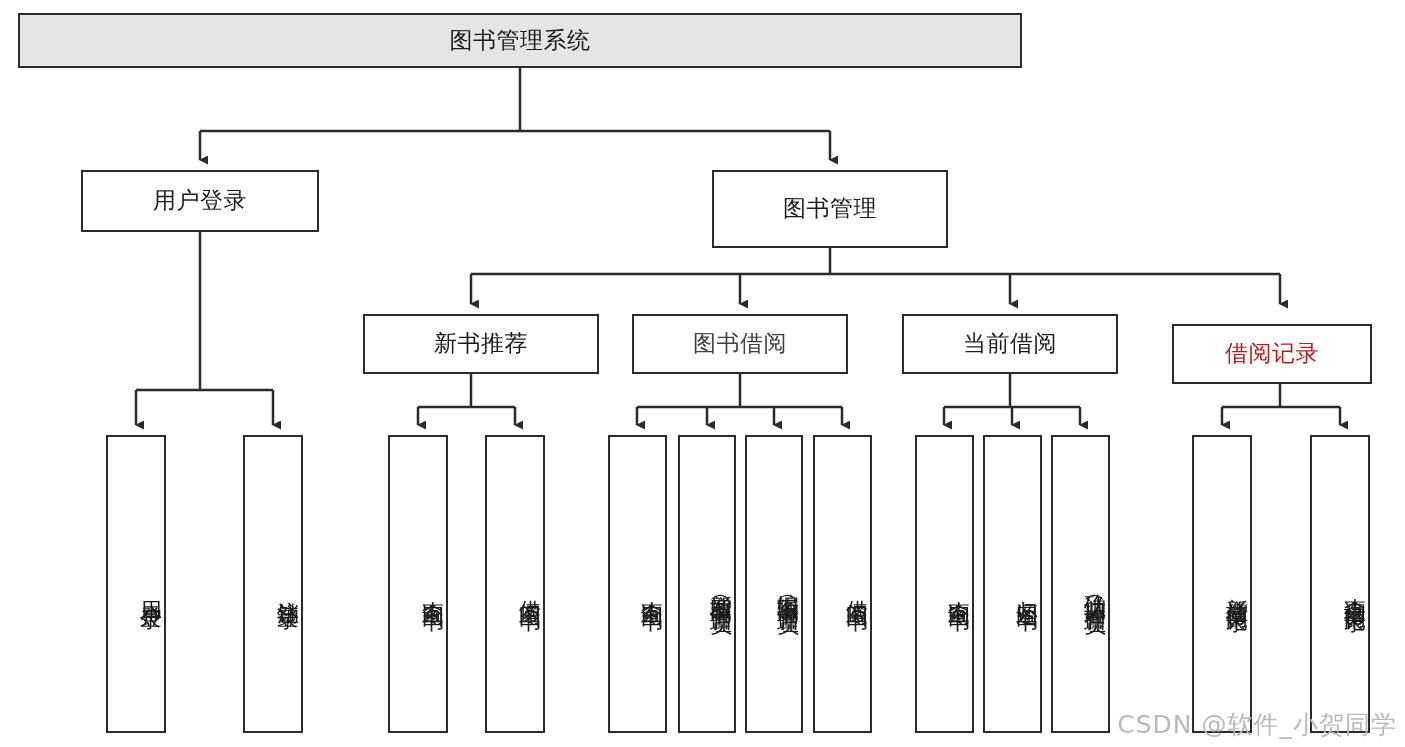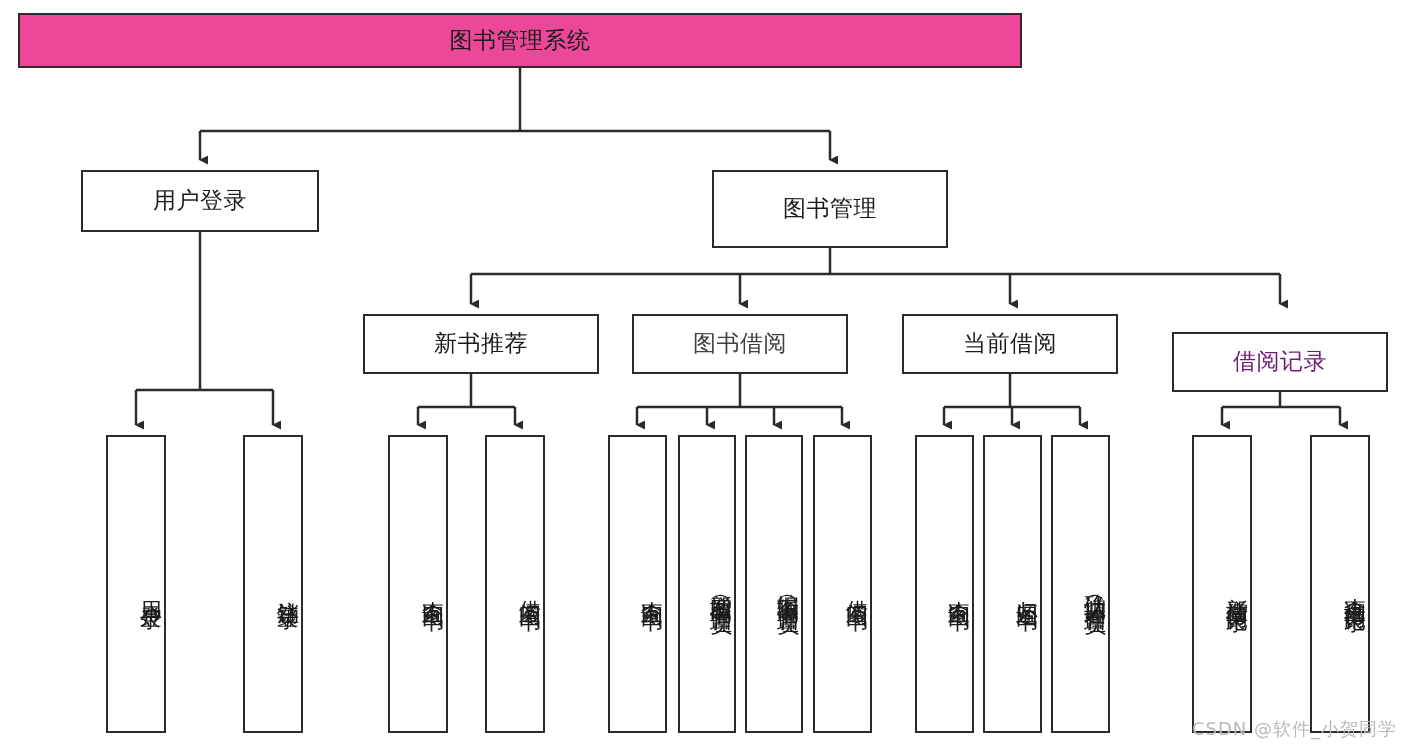--- a/index.html
+++ b/index.html
@@ -61,21 +61,21 @@
   }
   .node.leaf .leaf-label {
     writing-mode: vertical-rl;
     text-orientation: upright;
     display: block;
   }
   .watermark {
     position: absolute;
     right: 8px;
     bottom: 6px;
-    font-size: 18px;
+    font-size: 25px;
     color: #b9b9b9;
     letter-spacing: 1px;
     white-space: nowrap;
     font-family: "DejaVu Sans", "Liberation Sans", sans-serif;
   }
 </style>
 </head>
 <body style="background: rgb(255, 255, 255);">
 
 <div id="diagram-root">
@@ -126,41 +126,41 @@
       <path d="M1012,407 L1012,425" marker-end="url(#arrowhead)"></path>
       <path d="M1080,407 L1080,425" marker-end="url(#arrowhead)"></path>
 
       <path d="M1280,374 L1280,407"></path>
       <path d="M1222,407 L1340,407"></path>
       <path d="M1222,407 L1222,425" marker-end="url(#arrowhead)"></path>
       <path d="M1340,407 L1340,425" marker-end="url(#arrowhead)"></path>
     </g>
   </svg>
 
-  <div class="node root horiz" style="left: 18px; top: 13px; width: 1004px; height: 55px; border-color: rgb(43, 43, 43); background: #ec4899; color: rgb(27, 27, 27);">
+  <div class="node root horiz" style="left: 18px; top: 13px; width: 1004px; height: 55px; border-color: rgb(43, 43, 43); background: #e5e5e5; color: rgb(27, 27, 27);">
     <span>图书管理系统</span>
   </div>
 
   <div class="node horiz" style="left: 81px; top: 170px; width: 238px; height: 62px; border-color: rgb(43, 43, 43); background: rgb(255, 255, 255); color: rgb(27, 27, 27);">
     <span>用户登录</span>
   </div>
   <div class="node horiz" style="left: 712px; top: 170px; width: 236px; height: 78px; border-color: rgb(43, 43, 43); background: rgb(255, 255, 255); color: rgb(27, 27, 27);">
     <span>图书管理</span>
   </div>
 
   <div class="node horiz" style="left: 363px; top: 314px; width: 236px; height: 60px; border-color: rgb(43, 43, 43); background: rgb(255, 255, 255); color: rgb(27, 27, 27);">
     <span>新书推荐</span>
   </div>
   <div class="node horiz" style="left: 632px; top: 314px; width: 216px; height: 60px; border-color: rgb(43, 43, 43); background: rgb(255, 255, 255); color: #404040;">
     <span>图书借阅</span>
   </div>
   <div class="node horiz" style="left: 902px; top: 314px; width: 216px; height: 60px; border-color: rgb(43, 43, 43); background: rgb(255, 255, 255); color: rgb(27, 27, 27);">
     <span>当前借阅</span>
   </div>
-  <div class="node horiz" style="left: 1172px; top: 332px; width: 216px; height: 60px; border-color: rgb(43, 43, 43); background: rgb(255, 255, 255); color: #701a75;">
+  <div class="node horiz" style="left: 1172px; top: 324px; width: 200px; height: 60px; border-color: rgb(43, 43, 43); background: rgb(255, 255, 255); color: #b91c1c;">
     <span>借阅记录</span>
   </div>
 
   <div class="node leaf" style="left: 106px; top: 435px; width: 60px; height: 298px; border-color: rgb(43, 43, 43); background: rgb(255, 255, 255); color: rgb(27, 27, 27);">
     <span class="leaf-label">用户登录</span>
   </div>
   <div class="node leaf" style="left: 243px; top: 435px; width: 60px; height: 298px; border-color: rgb(43, 43, 43); background: rgb(255, 255, 255); color: rgb(27, 27, 27);">
     <span class="leaf-label">注销登录</span>
   </div>
   <div class="node leaf" style="left: 388px; top: 435px; width: 60px; height: 298px; border-color: rgb(43, 43, 43); background: rgb(255, 255, 255); color: rgb(27, 27, 27);">

